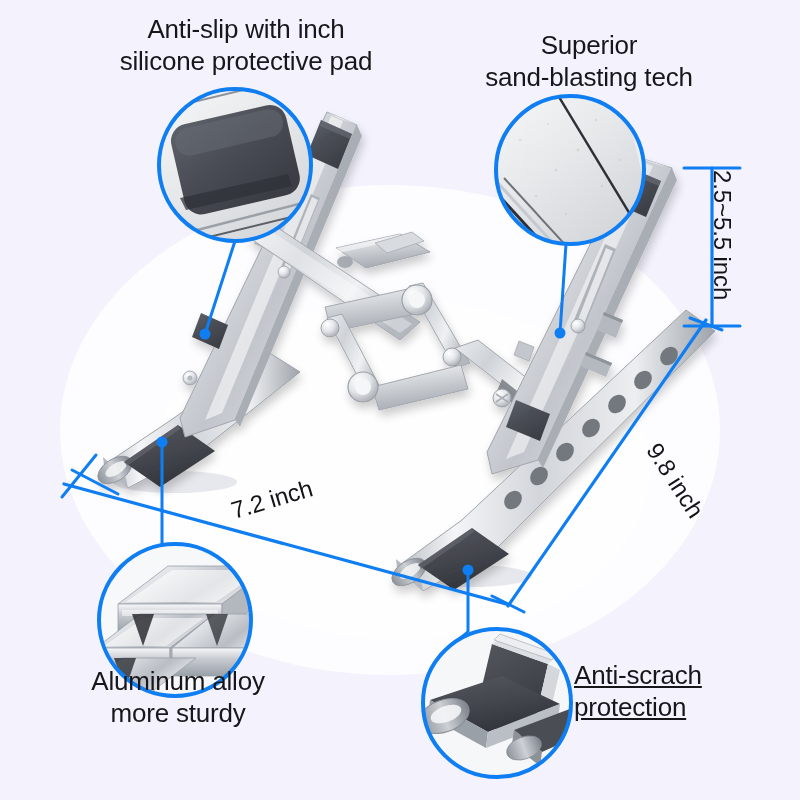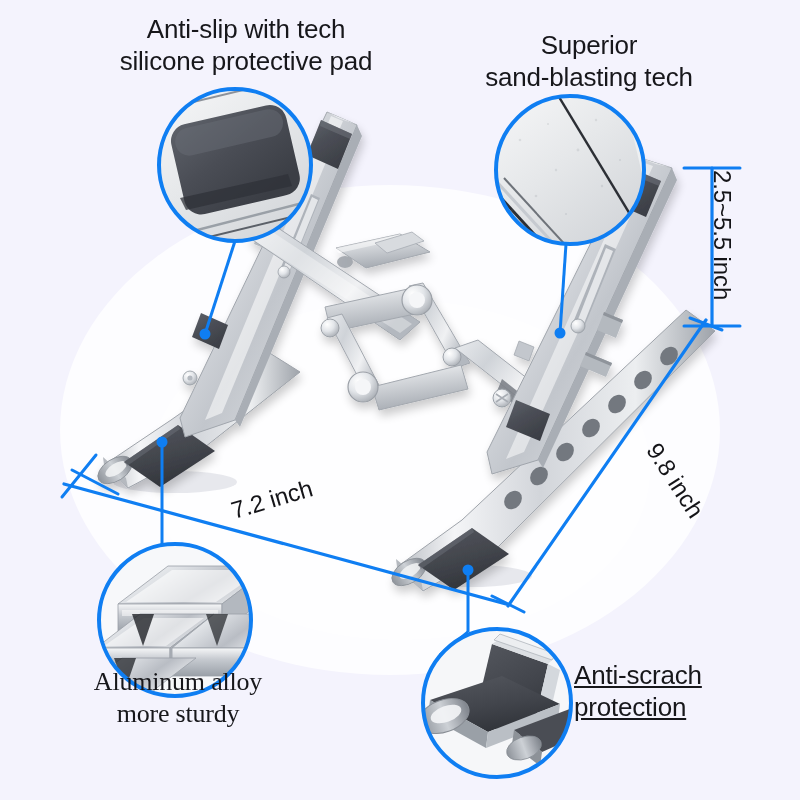--- a/index.html
+++ b/index.html
@@ -38,21 +38,21 @@
   .dim-label {
     position: absolute;
     color: #141418;
     font-size: 24px;
     letter-spacing: -0.1px;
     white-space: nowrap;
     font-family: "Liberation Sans", sans-serif;
   }
   .cap-tl { left: 66px;  top: 14px;  width: 360px; }
   .cap-tr { left: 444px; top: 30px;  width: 290px; }
-  .cap-bl { left: 28px;  top: 666px; width: 300px; font-family: Liberation Serif, serif; }
+  .cap-bl { left: 28px;  top: 666px; width: 300px; }
   .cap-br { left: 574px; top: 660px; width: 210px; text-align: left; text-decoration: underline; }
 
   .dim-h  { left: 228px; top: 498px; transform: rotate(-16.5deg); transform-origin: 0 0; }
   .dim-d  { left: 664px; top: 438px; transform: rotate(57deg);  transform-origin: 0 0; }
   .dim-v  { left: 736px; top: 170px; transform: rotate(90deg);  transform-origin: 0 0; }
 </style>
 </head>
 <body>
 
 <div id="stage">
@@ -439,21 +439,21 @@
           <path d="M514,730 L572,708 L600,726 L542,752 Z" fill="#4a4d54"></path>
           <path d="M514,730 L542,752 L540,766 L512,744 Z" fill="#8d9298"></path>
           <ellipse cx="524" cy="748" rx="18" ry="11" transform="rotate(-20 524 748)" fill="url(#gEdge)" stroke="#8a8f96" stroke-width="0.8"></ellipse>
         </g>
       </g>
       <circle cx="497" cy="703" r="74" fill="none" stroke="#0f7ef2" stroke-width="4"></circle>
     </g>
 
   </svg>
 
-  <div class="caption cap-tl">Anti-slip with tech
+  <div class="caption cap-tl">Anti-slip with inch
 silicone protective pad</div>
 
   <div class="caption cap-tr">Superior
 sand-blasting tech</div>
 
   <div class="caption cap-bl">Aluminum alloy
 more sturdy</div>
 
   <div class="caption cap-br">Anti-scrach
 protection</div>

